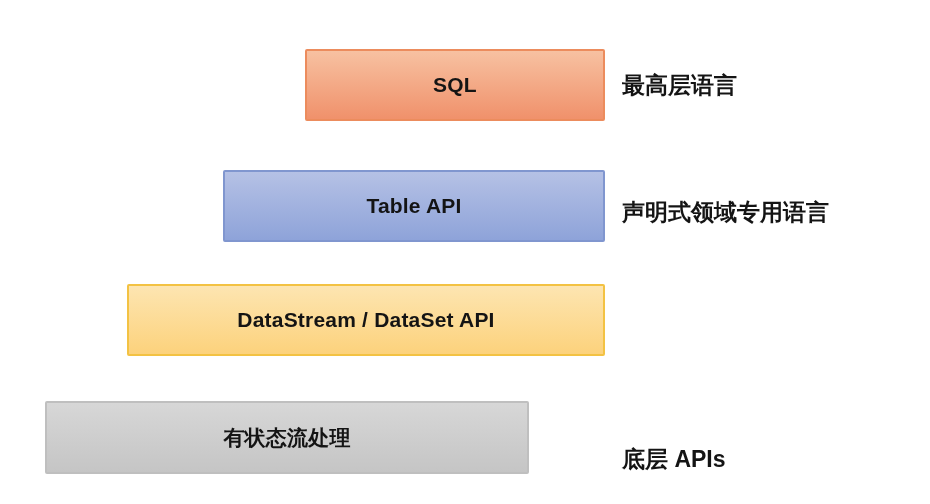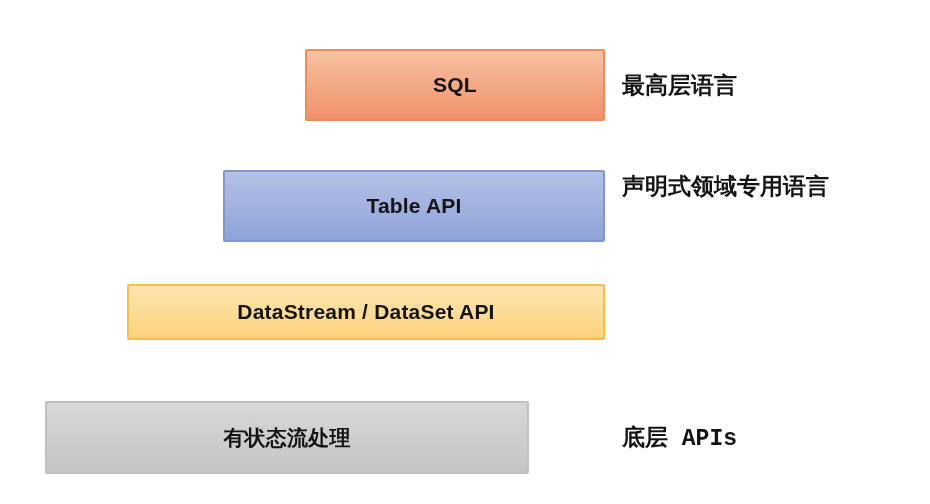--- a/index.html
+++ b/index.html
@@ -38,25 +38,25 @@
     align-items: center;
     font-weight: bold;
     font-size: 23px;
     color: #141414;
     white-space: nowrap;
   }
   
   .b0 { left: 305px; top: 49px;  width: 300px; height: 72px; }
   .s0 { top: 49px;  height: 72px; }
   .b1 { left: 223px; top: 170px; width: 382px; height: 72px; }
-  .s1 { top: 150px; height: 72px; }
-  .b2 { left: 127px; top: 284px; width: 478px; height: 56px; }
+  .s1 { top: 176px; height: 72px; }
+  .b2 { left: 127px; top: 284px; width: 478px; height: 72px; }
   .s2 { top: 284px; height: 72px; }
   .b3 { left: 45px;  top: 401px; width: 484px; height: 73px; }
-  .s3 { top: 401px; height: 73px; font-family: Liberation Mono, monospace; }
+  .s3 { top: 423px; height: 73px; }
 </style>
 </head>
 <body>
 
 <div class="canvas">
 
   <div class="layer-box b0" style="background: linear-gradient(rgb(247, 193, 161), rgb(240, 145, 107)); border-color: rgb(236, 140, 93);">
     <span class="box-text">SQL</span>
   </div>
   <div class="side-label s0">最高层语言</div>

